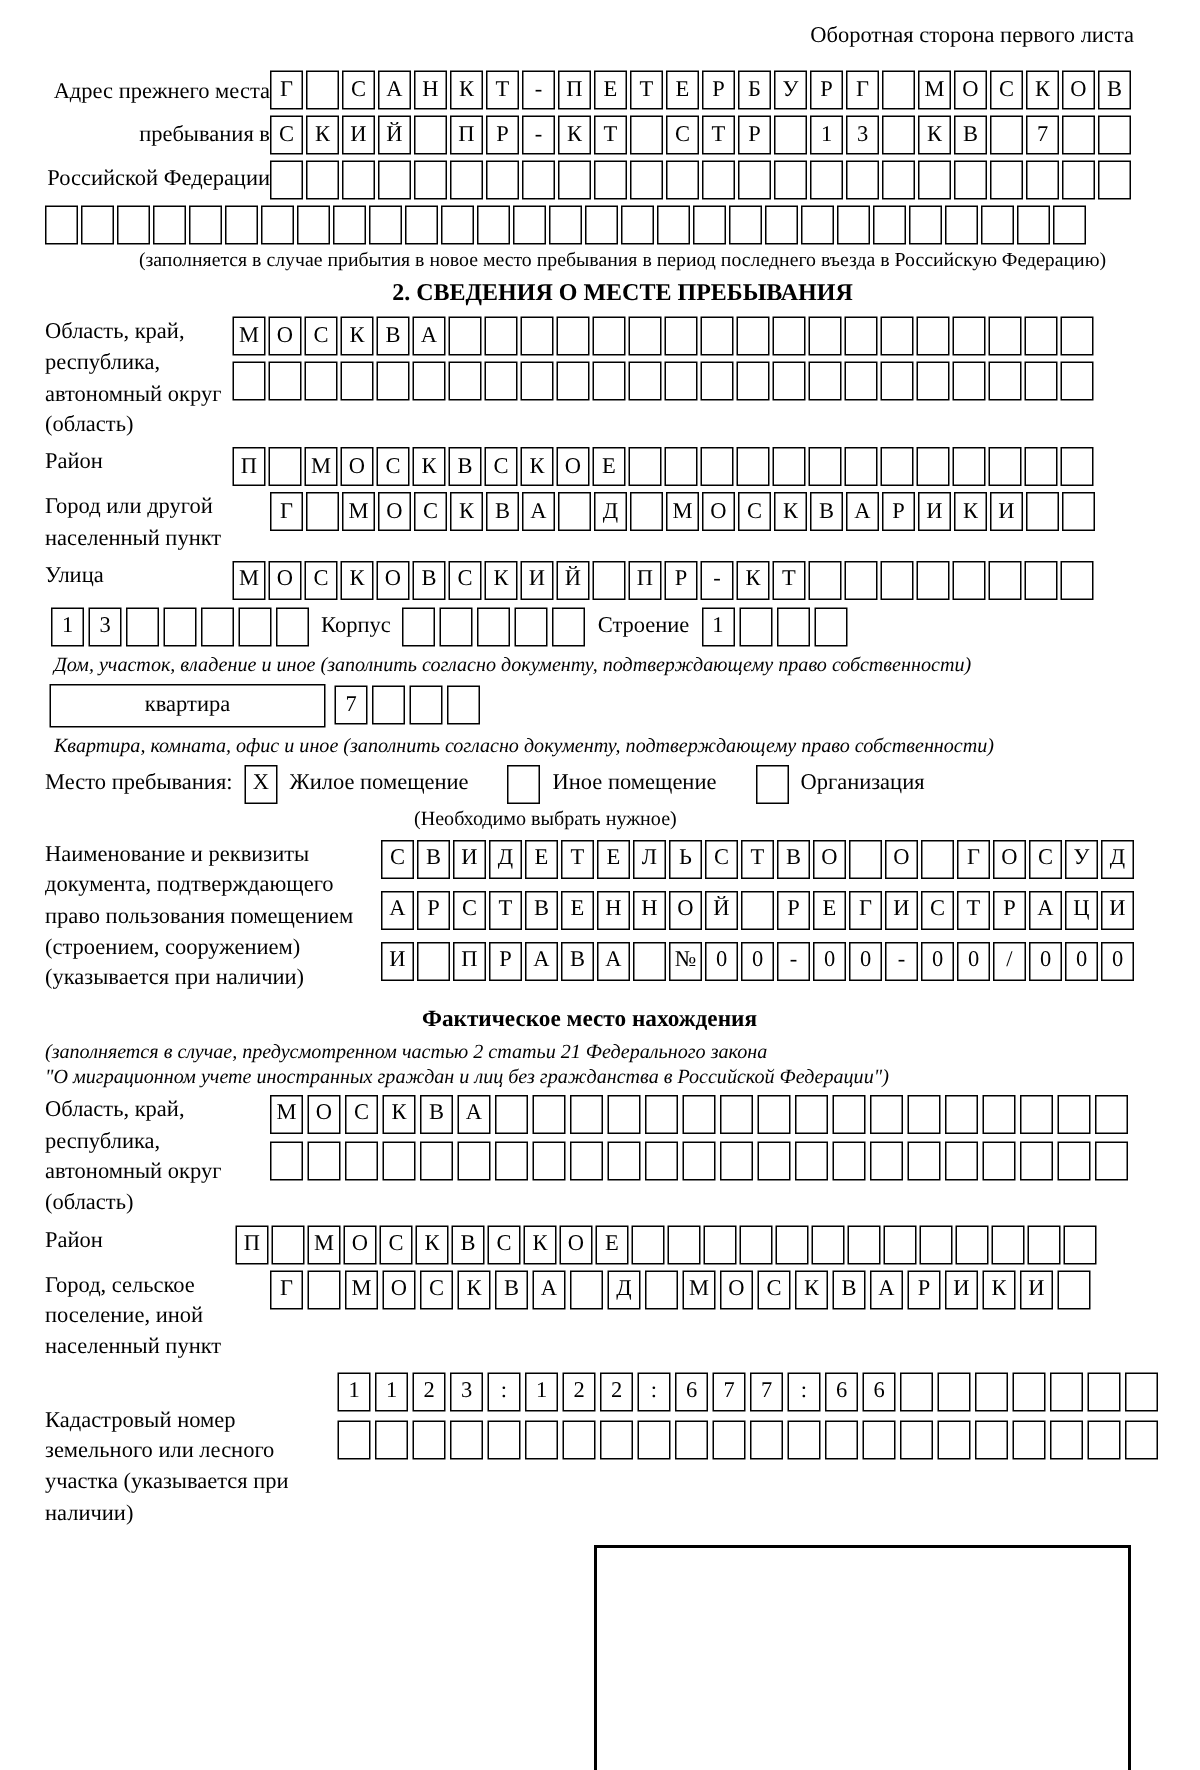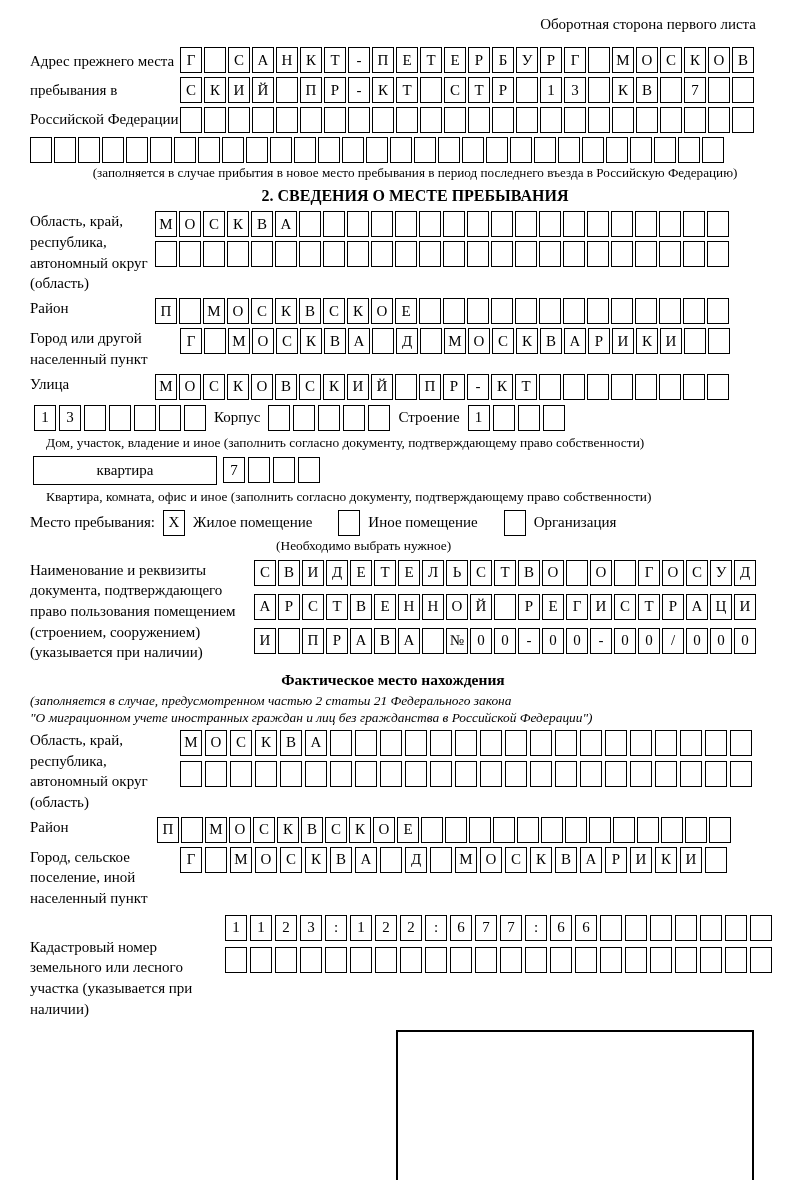--- a/index.html
+++ b/index.html
@@ -25,26 +25,26 @@
     border:1.6px solid #000;
     display:flex;align-items:center;justify-content:center;
     font-size:15px;line-height:1;background:#fff;
   }
   .cells-col{display:flex;flex-direction:column;gap:4px;}
 
   .frow{display:flex;align-items:flex-start;}
   .lbl{font-size:15px;line-height:1.38;flex:none;}
 
   
-  .addr-block{margin-top:14px;}
+  .addr-block{margin-top:14px;text-align:right;}
   .addr-lbl{width:150px;line-height:1.92;}
   .fullrow{margin-top:4px;}
 
   .caption-c{font-size:13.2px;text-align:center;margin-top:2px;}
-  .caption-l{font-size:13.4px;margin:4px 0 2px 16px;}
+  .caption-l{font-size:13.4px;margin:4px 0 2px 6px;font-style:italic;}
   .h2{font-size:16px;font-weight:bold;text-align:center;margin:6px 0 6px;}
   .h3{font-size:15.5px;font-weight:bold;text-align:center;margin:8px 44px 4px 0;}
   .sub{font-size:13.4px;margin:1px 44px 0 0;font-style:italic;}
 
   .lbl-s2{width:125px;}
   .lbl-150{width:150px;}
   .lbl-127{width:127px;}
   .lbl-195{width:195px;margin-top:22px;}
   .mt4{margin-top:4px;}
   .mt6{margin-top:6px;}

